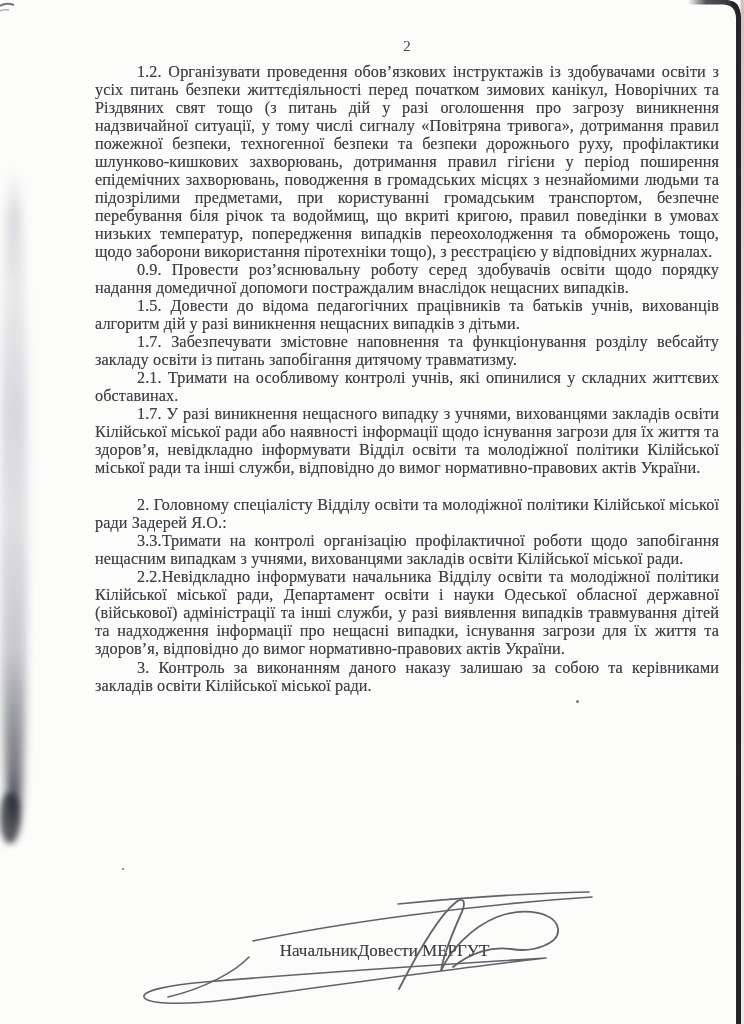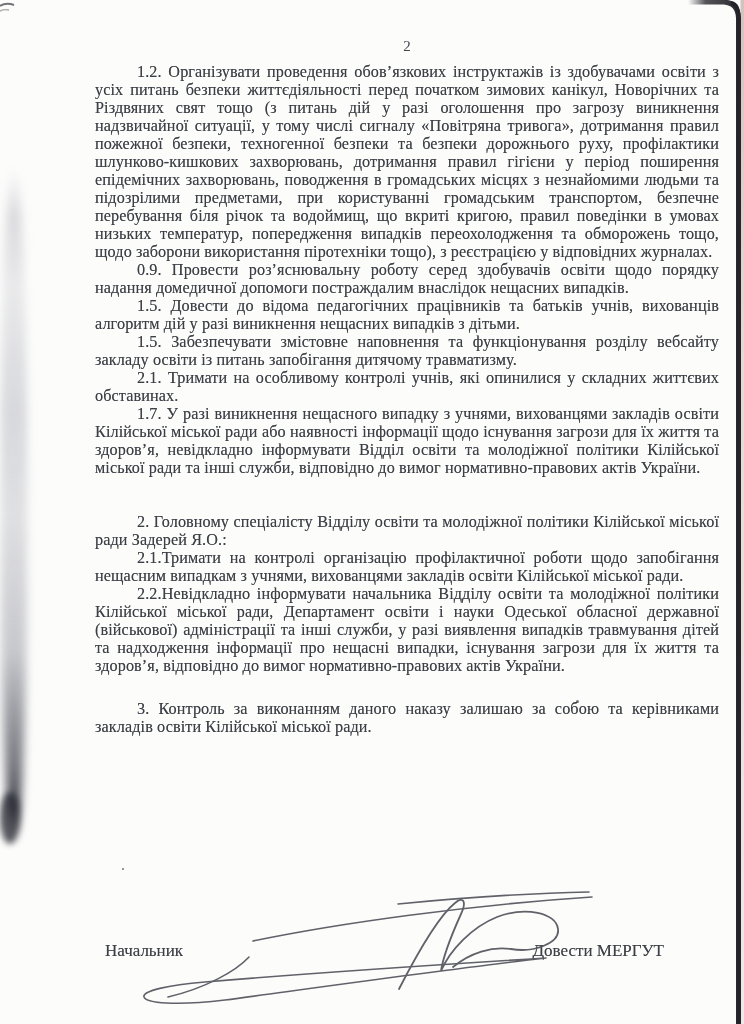--- a/index.html
+++ b/index.html
@@ -21,26 +21,26 @@
     position:absolute;left:95px;top:63px;width:624px;
     font-size:16.2px;line-height:18px;
     text-align:justify;
     text-shadow:0 0 .45px rgba(60,64,70,.55);
     letter-spacing:.1px;
   }
   .body-text p{
     margin:0;
     text-indent:42px;
   }
-  .body-text p:nth-of-type(7){margin-top:36px;}   
-  .body-text p:nth-of-type(10){margin-top:25px;}  
+  .body-text p:nth-of-type(7){margin-top:19px;}   
+  .body-text p:nth-of-type(10){margin-top:1px;}  
   
   .signature-row{
     position:absolute;left:105px;right:80px;top:941px;
-    display:flex;justify-content:space-between;align-items:flex-start;
+    display:flex;justify-content:center;align-items:flex-start;
     font-size:17px;color:#3c4046;
     text-shadow:0 0 .45px rgba(60,64,70,.5);
   }
   
   .scan-overlay{
     position:absolute;left:0;top:0;width:744px;height:1024px;
     pointer-events:none;
   }
   .left-smudge{
     position:absolute;left:1px;top:168px;width:26px;height:672px;
@@ -78,29 +78,29 @@
   <div class="page-number">2</div>
 
   <div class="body-text">
 
       <p class="para">1.2. Організувати проведення обов’язкових інструктажів із здобувачами освіти з усіх питань безпеки життєдіяльності перед початком зимових канікул, Новорічних та Різдвяних свят тощо (з питань дій у разі оголошення про загрозу виникнення надзвичайної ситуації, у тому числі сигналу «Повітряна тривога», дотримання правил пожежної безпеки, техногенної безпеки та безпеки дорожнього руху, профілактики шлунково-кишкових захворювань, дотримання правил гігієни у період поширення епідемічних захворювань, поводження в громадських місцях з незнайомими людьми та підозрілими предметами, при користуванні громадським транспортом, безпечне перебування біля річок та водоймищ, що вкриті кригою, правил поведінки в умовах низьких температур, попередження випадків переохолодження та обморожень тощо, щодо заборони використання піротехніки тощо), з реєстрацією у відповідних журналах.</p>
 
       <p class="para">0.9. Провести роз’яснювальну роботу серед здобувачів освіти щодо порядку надання домедичної допомоги постраждалим внаслідок нещасних випадків.</p>
 
       <p class="para">1.5. Довести до відома педагогічних працівників та батьків учнів, вихованців алгоритм дій у разі виникнення нещасних випадків з дітьми.</p>
 
-      <p class="para">1.5. Забезпечувати змістовне наповнення та функціонування розділу вебсайту закладу освіти із питань запобігання дитячому травматизму.</p>
+      <p class="para">1.7. Забезпечувати змістовне наповнення та функціонування розділу вебсайту закладу освіти із питань запобігання дитячому травматизму.</p>
 
       <p class="para">2.1. Тримати на особливому контролі учнів, які опинилися у складних життєвих обставинах.</p>
 
       <p class="para">1.7. У разі виникнення нещасного випадку з учнями, вихованцями закладів освіти Кілійської міської ради або наявності інформації щодо існування загрози для їх життя та здоров’я, невідкладно інформувати Відділ освіти та молодіжної політики Кілійської міської ради та інші служби, відповідно до вимог нормативно-правових актів України.</p>
 
       <p class="para">2. Головному спеціалісту Відділу освіти та молодіжної політики Кілійської міської ради Задерей Я.О.:</p>
 
-      <p class="para">2.1.Тримати на контролі організацію профілактичної роботи щодо запобігання нещасним випадкам з учнями, вихованцями закладів освіти Кілійської міської ради.</p>
+      <p class="para">3.3.Тримати на контролі організацію профілактичної роботи щодо запобігання нещасним випадкам з учнями, вихованцями закладів освіти Кілійської міської ради.</p>
 
       <p class="para">2.2.Невідкладно інформувати начальника Відділу освіти та молодіжної політики Кілійської міської ради, Департамент освіти і науки Одеської обласної державної (військової) адміністрації та інші служби, у разі виявлення випадків травмування дітей та надходження інформації про нещасні випадки, існування загрози для їх життя та здоров’я, відповідно до вимог нормативно-правових актів України.</p>
 
       <p class="para">3. Контроль за виконанням даного наказу залишаю за собою та керівниками закладів освіти Кілійської міської ради.</p>
     </div>
 
   <div class="signature-row">
     <span>Начальник</span>
     <span>Довести МЕРГУТ</span>
   </div>

